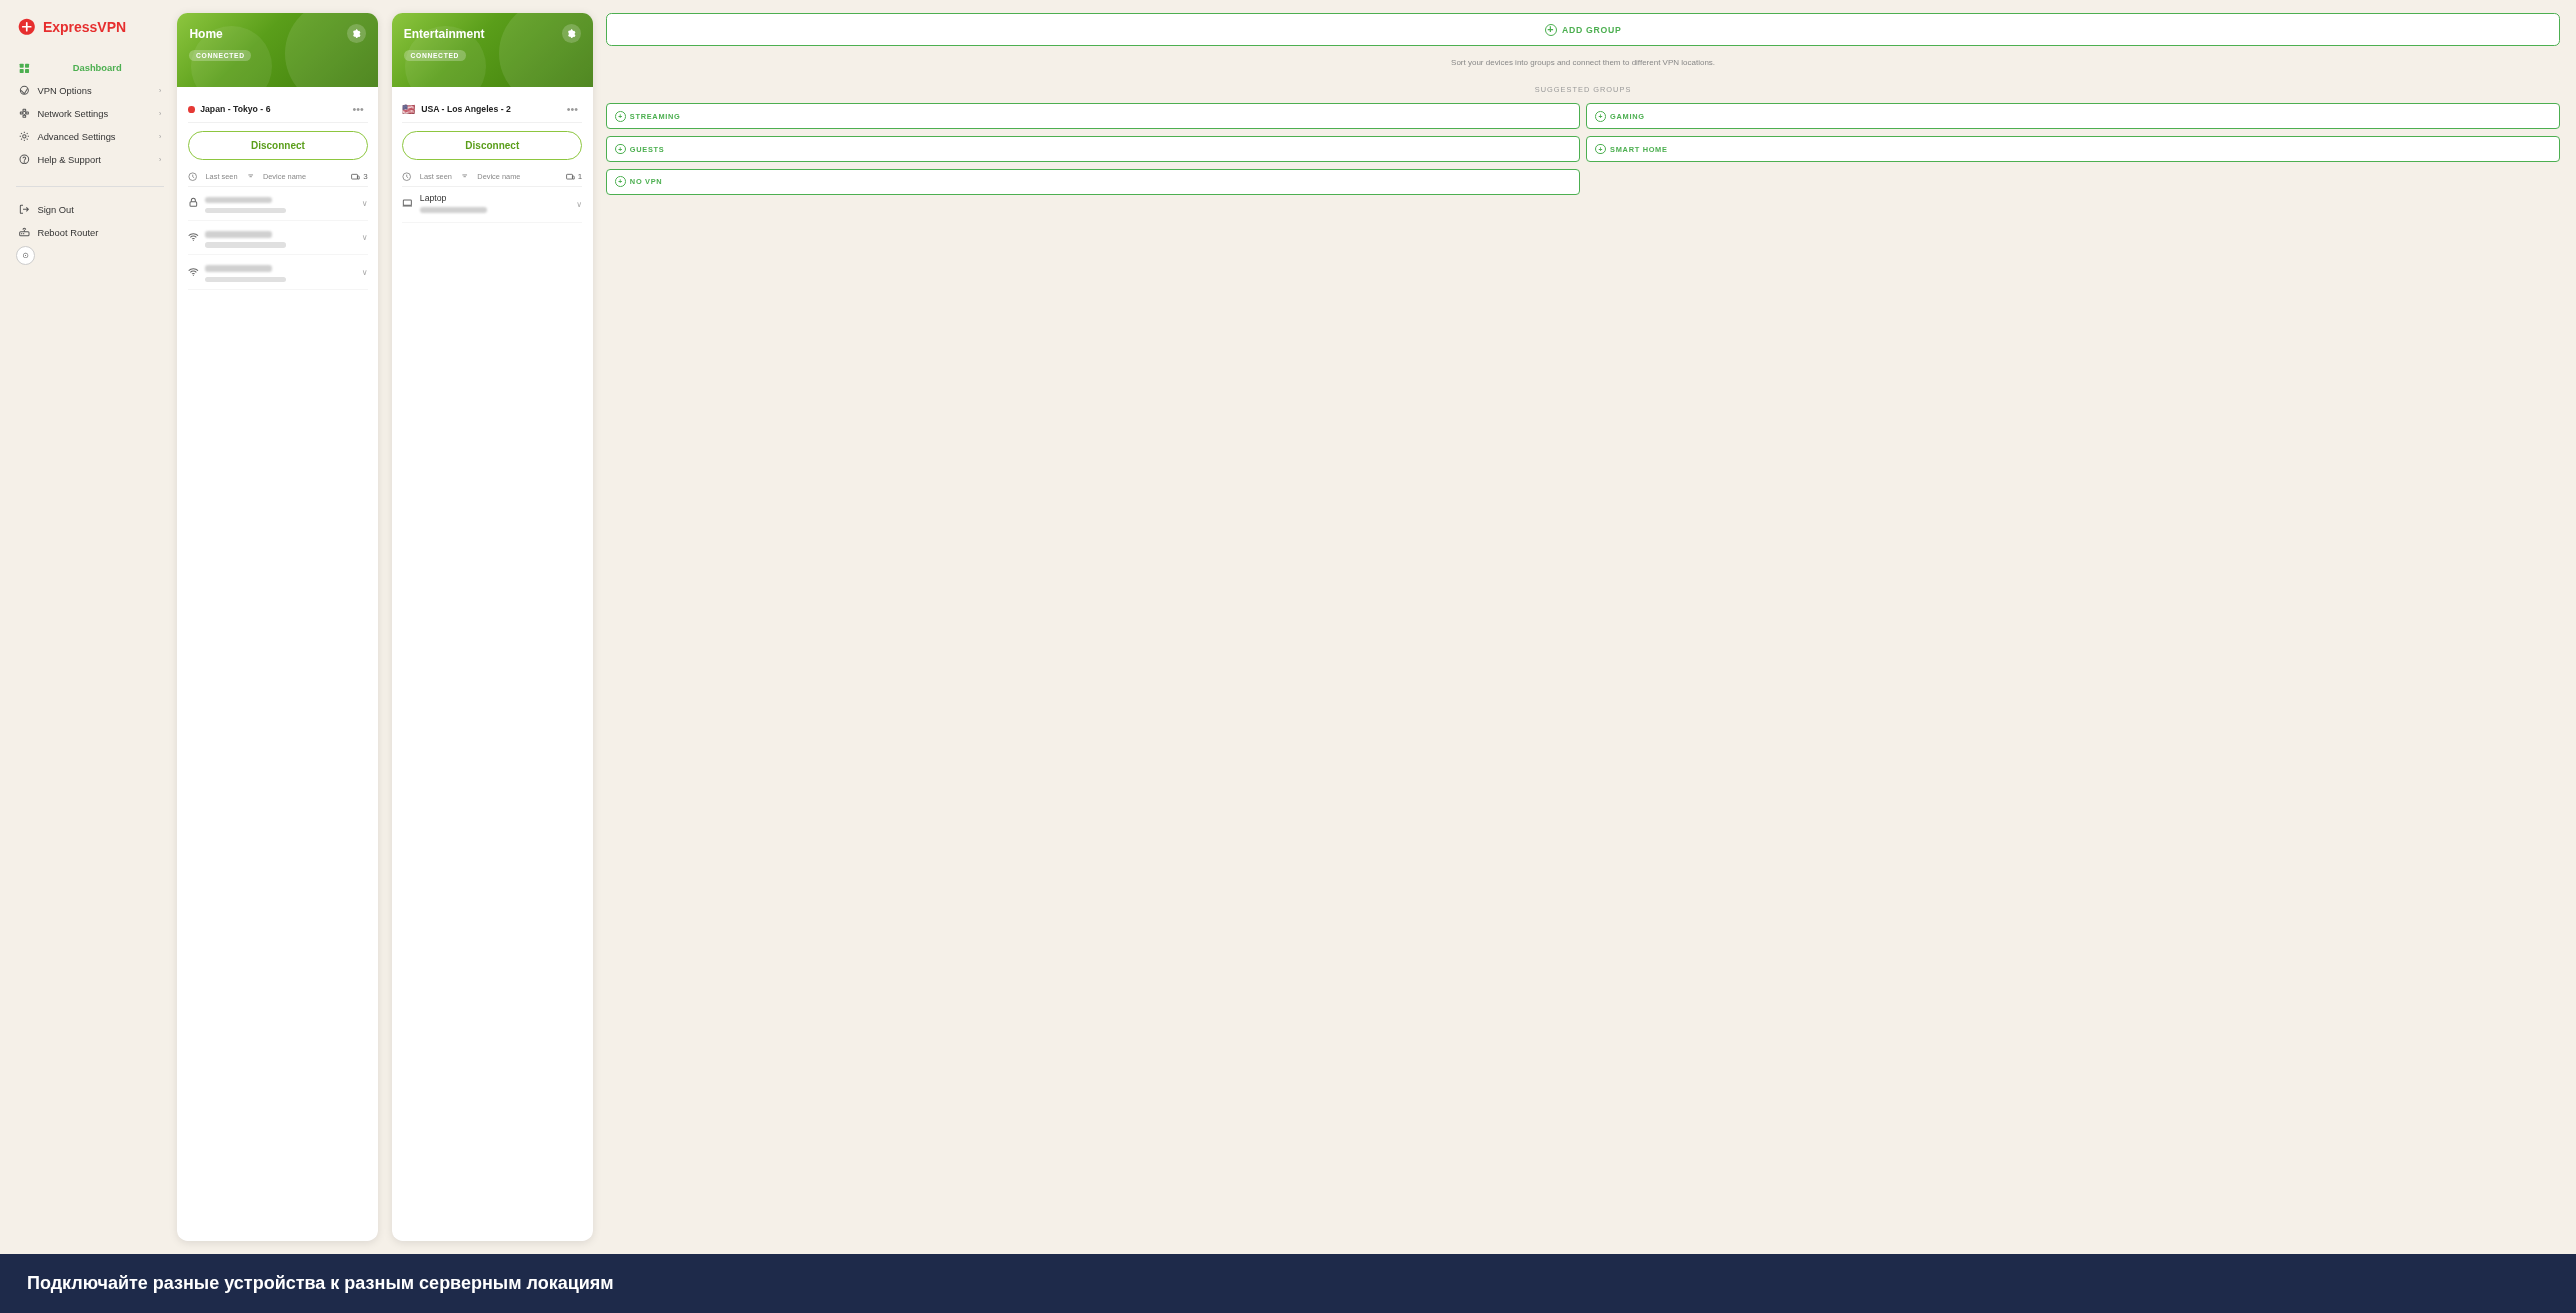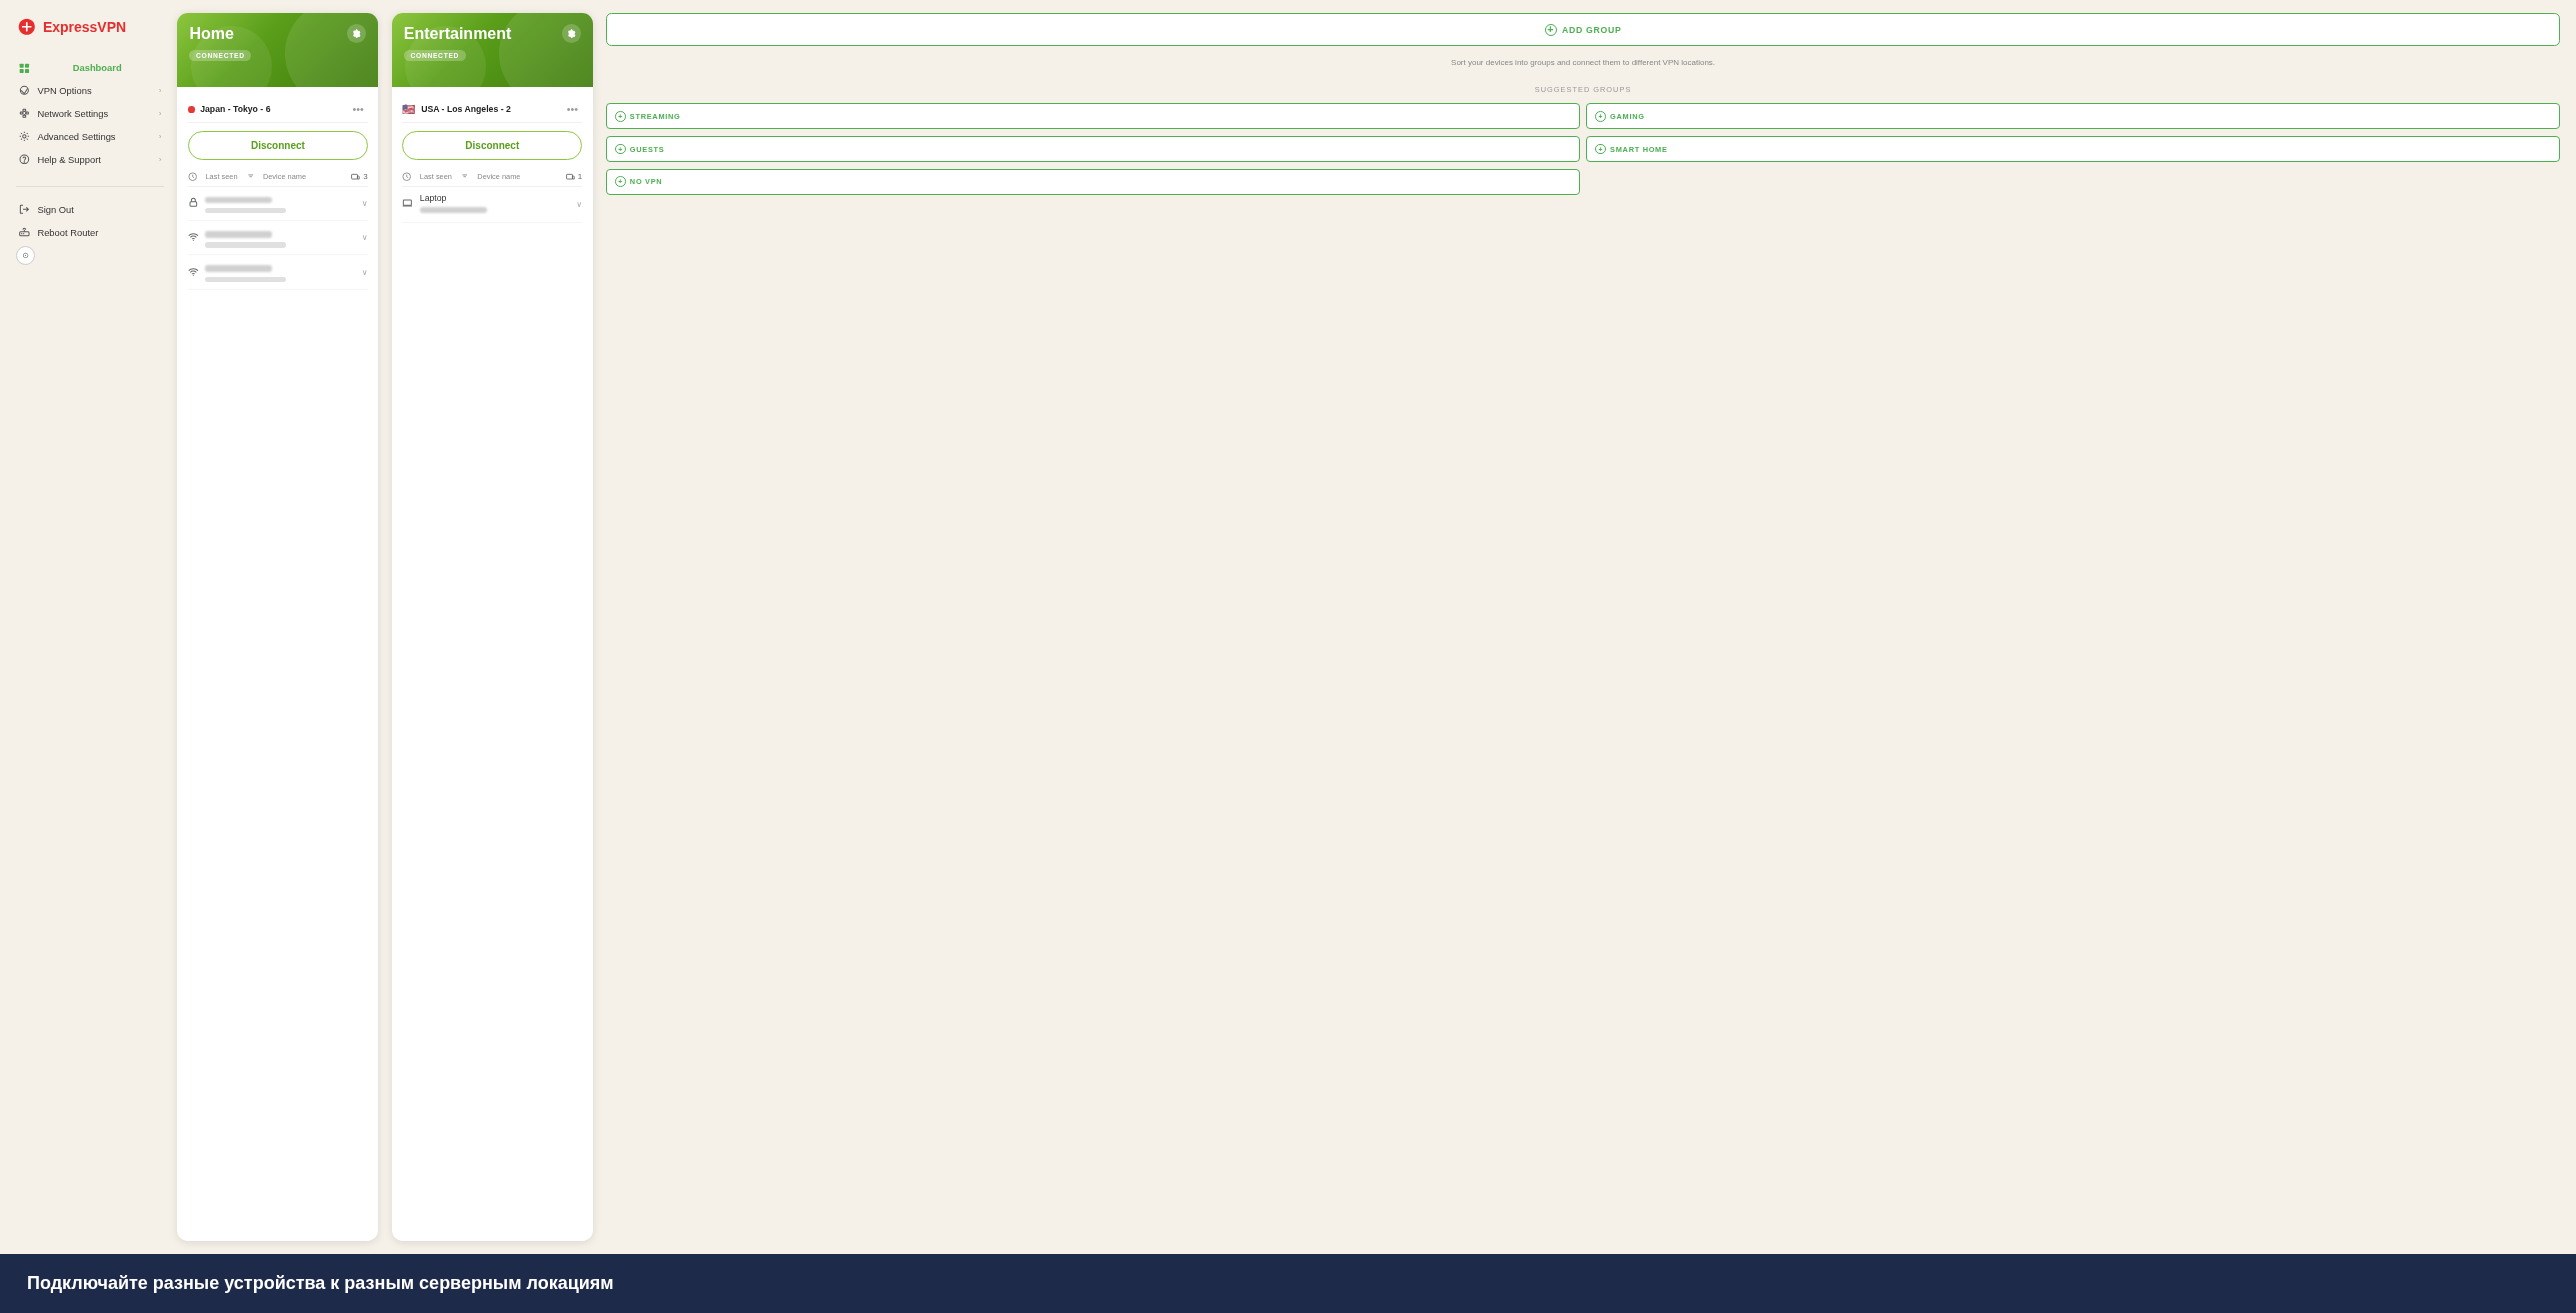--- a/index.html
+++ b/index.html
@@ -153,21 +153,21 @@
     }
 
     .card-header-top {
       display: flex;
       justify-content: space-between;
       align-items: center;
       margin-bottom: 5.4px;
     }
 
     .card-title {
-      font-size: 16px;
+      font-size: 12px;
       font-weight: 700;
       color: white;
     }
 
     .card-gear {
       width: 19px;
       height: 19px;
       background: rgba(255,255,255,0.2);
       border-radius: 50%;
       display: flex;

